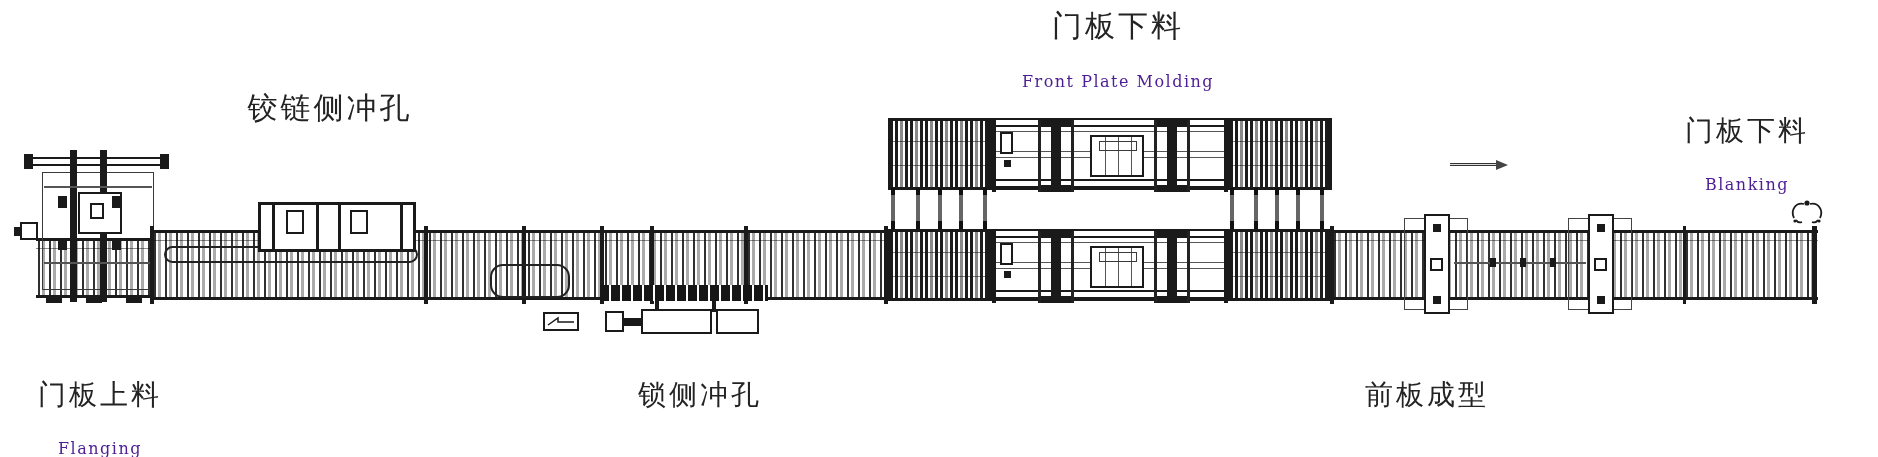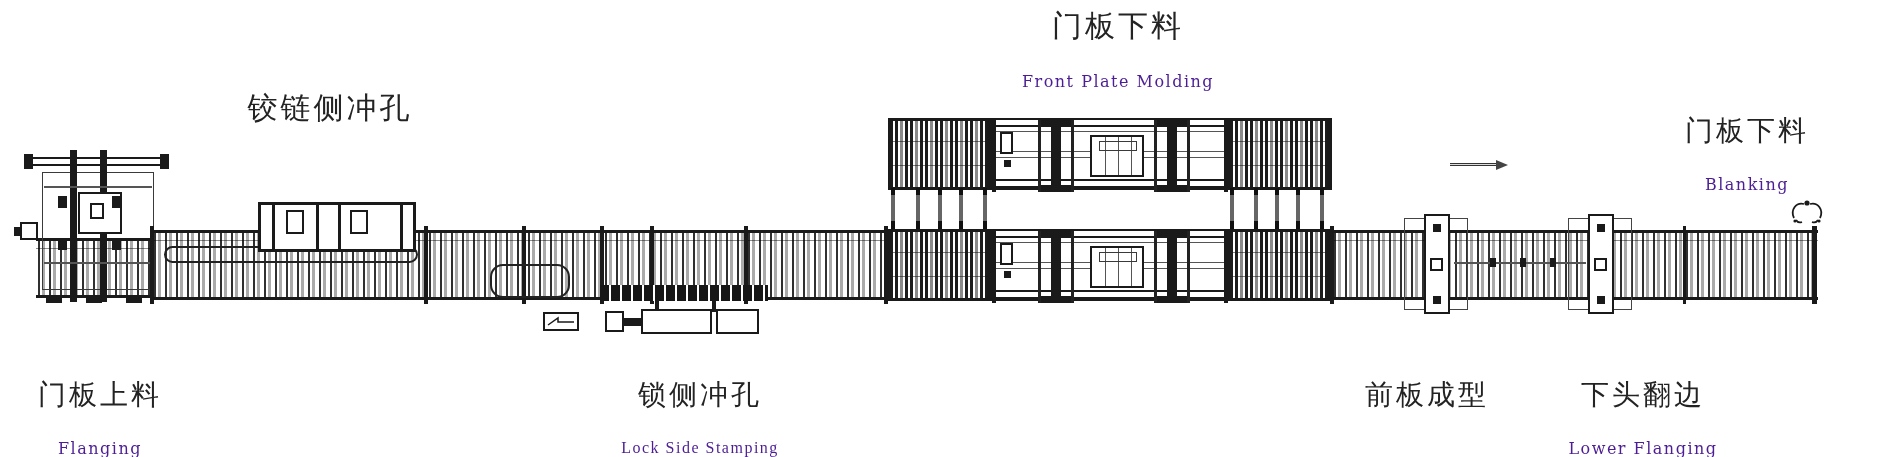--- a/index.html
+++ b/index.html
@@ -62,28 +62,23 @@
   <div class="label small" style="left:1622px;top:112px;width:250px;">
     <div class="zh">门板下料</div>
     <div class="en">Blanking</div>
   </div>
   <div class="label small" style="left:0px;top:376px;width:200px;">
     <div class="zh">门板上料</div>
     <div class="en">Flanging</div>
   </div>
   <div class="label small" style="left:550px;top:376px;width:300px;font-family:Liberation Serif, serif;">
     <div class="zh">锁侧冲孔</div>
-    <div class="en">Lock Side Stamping</div>
   </div>
   <div class="label small" style="left:1327px;top:376px;width:200px;">
     <div class="zh">前板成型</div>
-  </div>
-  <div class="label small" style="left:1543px;top:376px;width:200px;">
-    <div class="zh">下头翻边</div>
-    <div class="en">Lower Flanging</div>
   </div>
 
   <div class="conveyor" style="left:36px;top:238px;width:126px;height:60px;"></div>
   <div class="frame" style="left:30px;top:157px;width:134px;height:9px;"></div>
   <div class="bar" style="left:24px;top:154px;width:9px;height:15px;"></div>
   <div class="bar" style="left:160px;top:154px;width:9px;height:15px;"></div>
   <div class="outline" style="left:42px;top:172px;width:112px;height:118px;"></div>
   <div class="bar" style="left:70px;top:150px;width:7px;height:152px;"></div>
   <div class="bar" style="left:100px;top:150px;width:7px;height:152px;"></div>
   <div class="bar gray" style="left:44px;top:186px;width:108px;height:2px;"></div>

